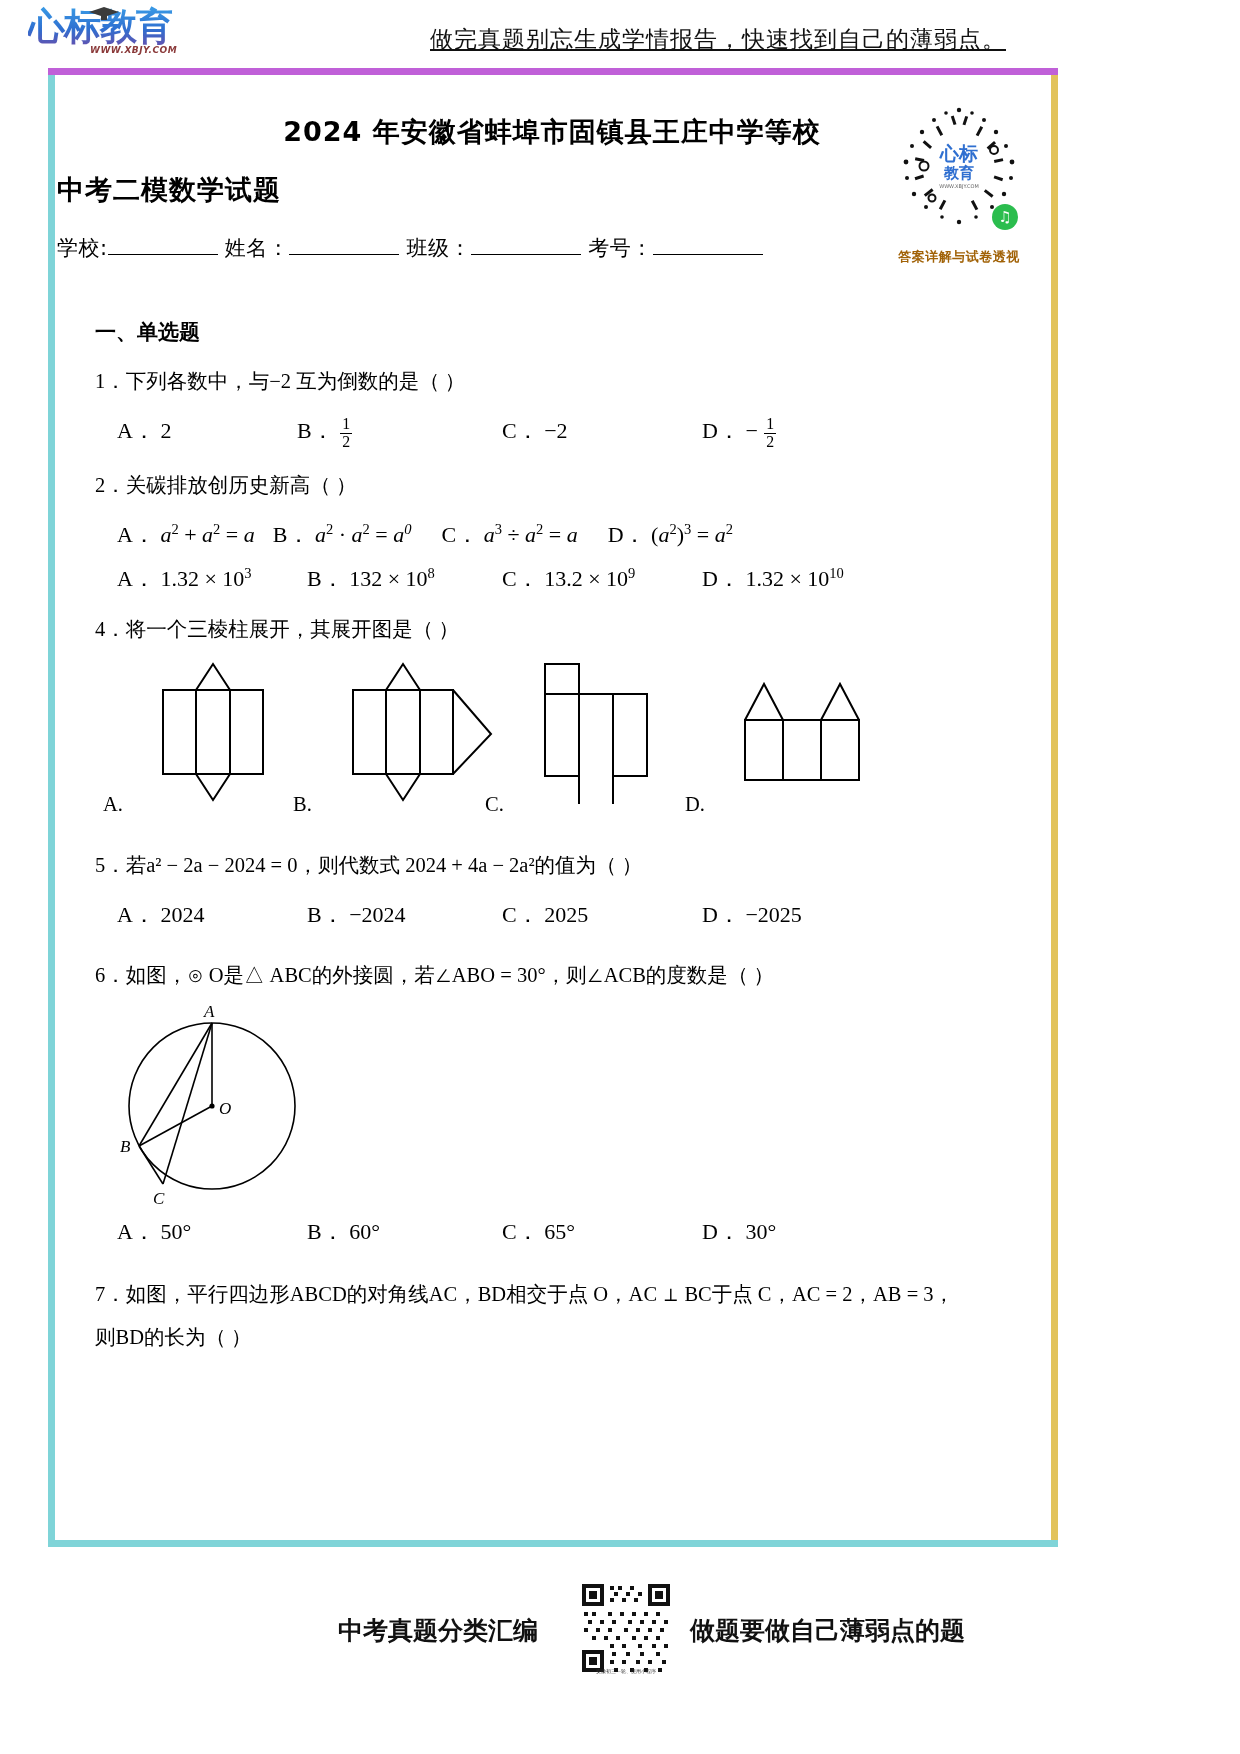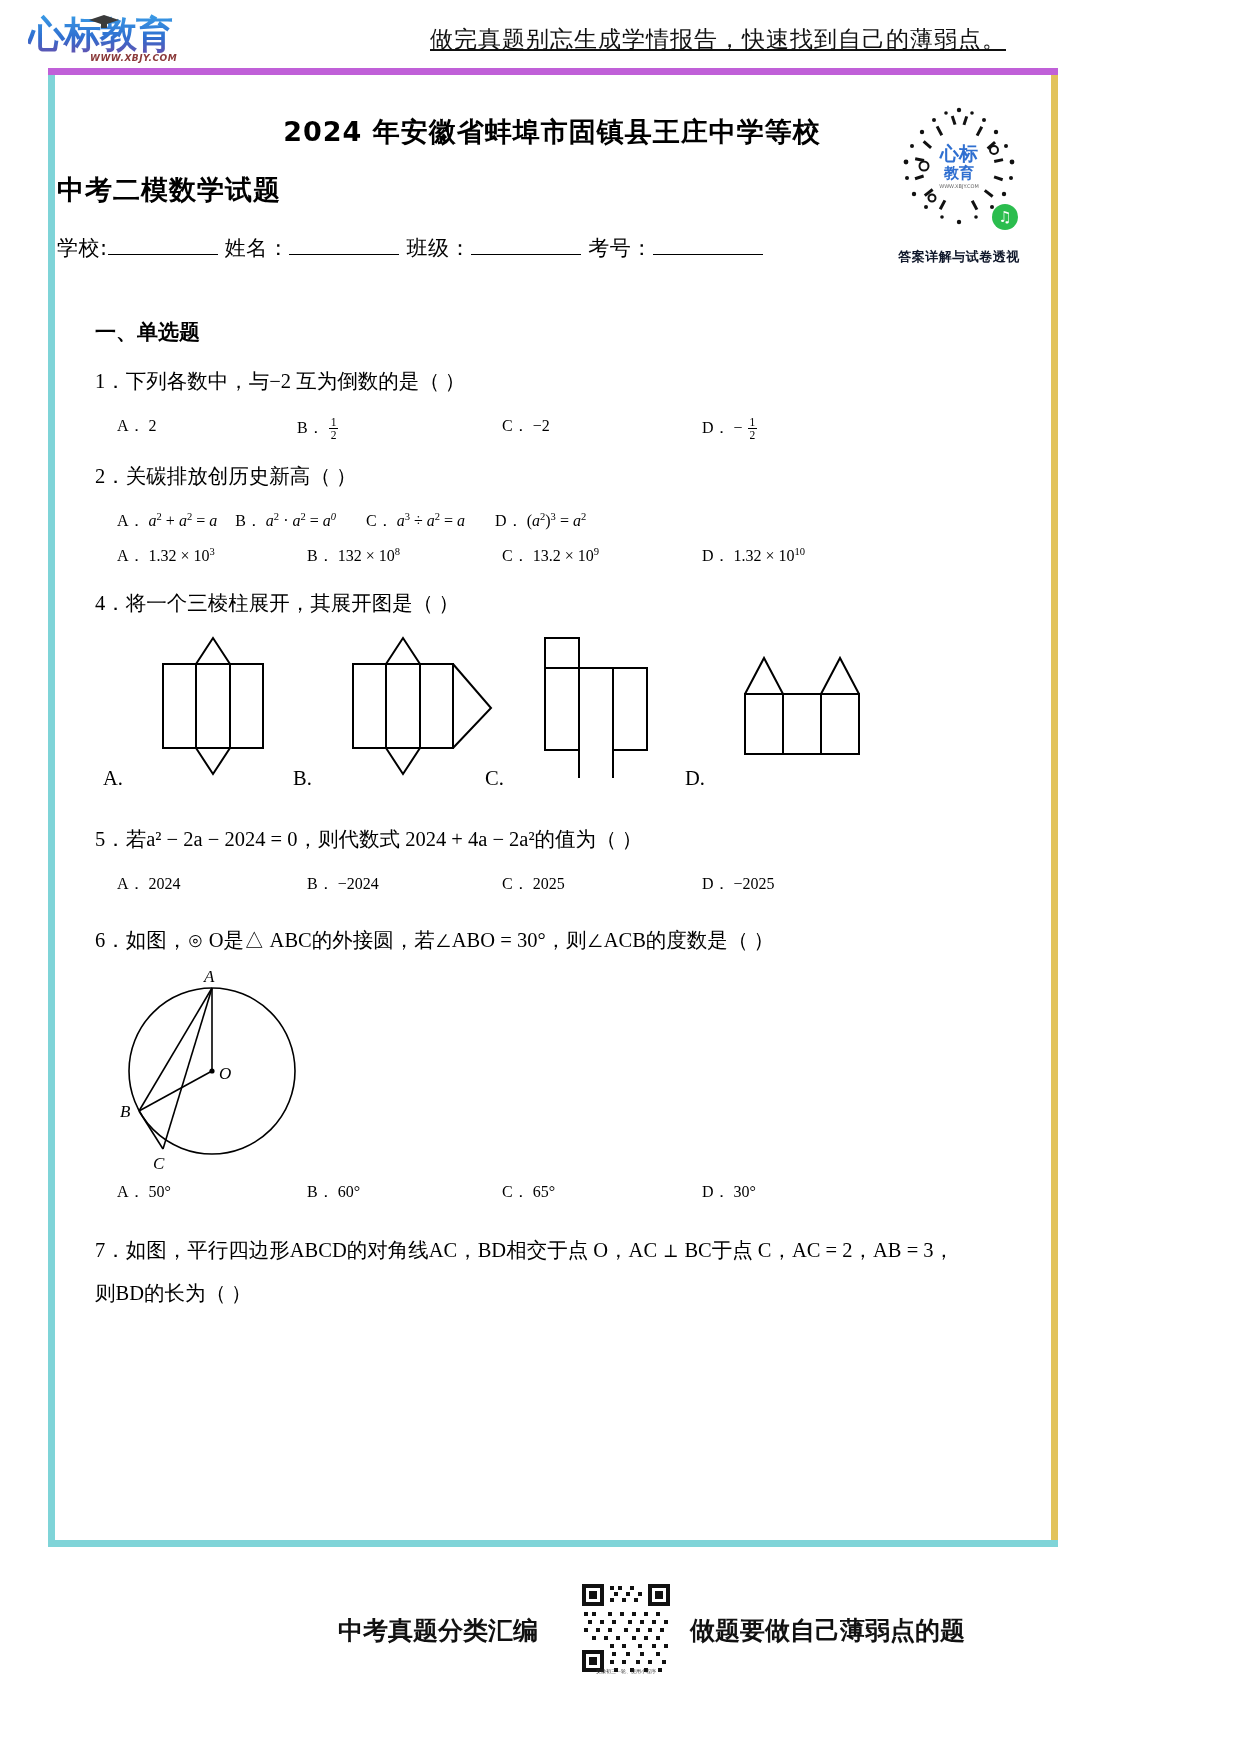--- a/index.html
+++ b/index.html
@@ -8,21 +8,21 @@
     width:1240px; height:1754px;
     background:#ffffff;
     font-family:"Liberation Serif", serif;
     color:#000;
     position:relative;
     overflow:hidden;
   }
 
   
   .header { position:absolute; left:0; top:0; width:1240px; height:80px; }
-  .logo { position:absolute; left:28px; top:12px; width:168px; height:58px; }
+  .logo { position:absolute; left:28px; top:4px; width:168px; height:58px; }
   .logo-text {
     font-family:"DejaVu Sans", sans-serif;
     font-weight:bold; font-size:37px; letter-spacing:-1px;
     background:linear-gradient(180deg,#3aa0e8 0%, #2f6fd0 55%, #6f4ba8 100%);
     -webkit-background-clip:text; background-clip:text; color:transparent;
     line-height:46px;
   }
   .logo-url {
     position:absolute; left:62px; top:41px;
     font-family:"DejaVu Sans", sans-serif;
@@ -61,38 +61,38 @@
     font-size:21px; margin-top:26px; letter-spacing:.5px;
     font-family:"DejaVu Sans", sans-serif;
   }
   .fields .blank { display:inline-block; border-bottom:1.5px solid #000; width:110px; }
 
   
   .qr-block { position:absolute; right:8px; top:18px; width:160px; text-align:center; }
   .qr-canvas { width:130px; height:130px; margin:0 auto; position:relative; }
   .qr-caption {
     font-family:Liberation Sans, sans-serif;
-    font-size:13px; font-weight:bold; color:#0f172a; margin-top:16px; white-space:nowrap;
+    font-size:13px; font-weight:bold; color:#a16207; margin-top:16px; white-space:nowrap;
     letter-spacing:.5px;
   }
   .wechat-dot {
     position:absolute; right:6px; bottom:2px; width:26px; height:26px;
     border-radius:50%; background:#2bbd4e;
     display:flex; align-items:center; justify-content:center;
     color:#fff; font-size:15px; font-family:"DejaVu Sans", sans-serif;
   }
 
   
   .section-head {
     font-family:"DejaVu Sans", sans-serif; font-weight:bold;
     font-size:21px; margin:56px 0 0 38px;
   }
   .q { font-size:20.5px; line-height:1.95; margin:16px 0 0 38px; }
   .q-narrow { margin-left:38px; }
-  .opts { font-size:16px; margin:14px 0 0 60px; display:flex; }
+  .opts { font-size:22px; margin:14px 0 0 60px; display:flex; }
   .opt { white-space:nowrap; }
   .frac {
     display:inline-block; vertical-align:-0.55em; text-align:center;
     font-size:.72em; line-height:1.05; margin:0 1px;
   }
   .frac .num { display:block; border-bottom:1.2px solid #000; padding:0 2px; }
   .frac .den { display:block; padding:0 2px; }
   i.m { font-family:"Liberation Serif", serif; font-style:italic; }
   sup { font-size:.66em; vertical-align:super; }
 

